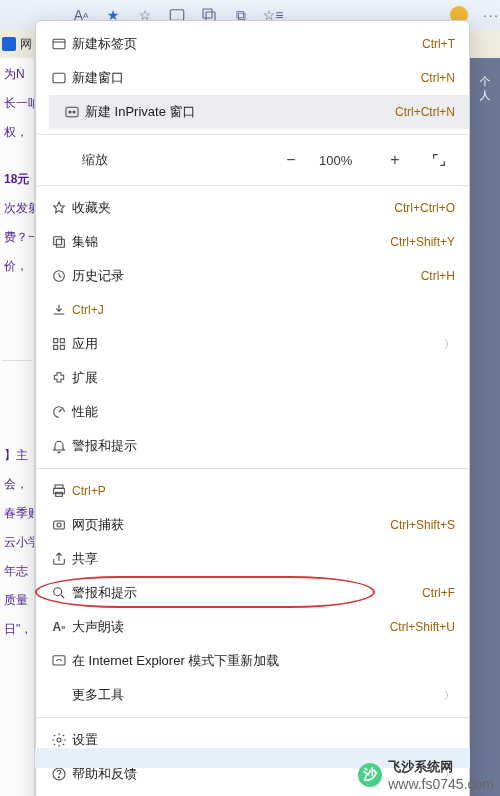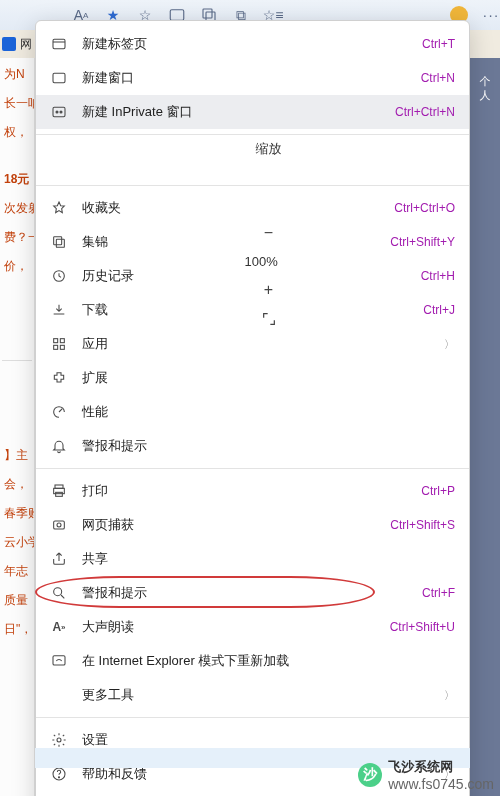--- a/index.html
+++ b/index.html
@@ -13,21 +13,21 @@
     overflow: hidden;
     position: relative;
   }
   .bg-left {
     position: absolute;
     left: 0; top: 0; bottom: 0; width: 35px;
     background: #fcfcfc;
     border-right: 1px solid #e4e4e4;
     overflow: hidden;
     font-size: 12px;
-    color: #c2410c;
+    color: #4c1d95;
   }
   .bg-left .line { padding: 6px 4px; white-space: nowrap; }
   .bg-right {
     position: absolute;
     right: 0; top: 0; bottom: 0; width: 30px;
     background: #6b7896;
     color: #fff;
     font-size: 11px;
     text-align: center;
     padding-top: 20px;
@@ -68,52 +68,51 @@
     border: 1px solid #d0d0d0;
     border-radius: 6px;
     box-shadow: 0 6px 24px rgba(0,0,0,0.18);
     padding: 6px 0;
   }
   .menu-item {
     display: flex;
     align-items: center;
     height: 34px;
     padding: 0 14px;
-    gap: 14px;
+    gap: 4px;
     color: #222;
   }
-  .menu-item.highlight { background: #ecedf0; }
+  .menu-item.highlight { background: #ecedf0; margin-left: 13px; }
   .menu-item .icon {
     width: 18px;
     height: 18px;
     flex-shrink: 0;
     color: #4a4a4a;
     display: flex;
     align-items: center;
     justify-content: center;
   }
   .menu-item .icon svg { width: 16px; height: 16px; }
   .menu-item .label { flex: 1; }
   .menu-item .shortcut {
-    color: #a21caf;
+    color: #a16207;
     font-size: 12px;
   }
   .menu-item .chevron { color: #888; font-size: 11px; margin-left: 6px; }
   .divider {
     height: 1px;
     background: #e3e3e3;
     margin: 5px 0;
   }
   .zoom-row {
     display: flex;
     align-items: center;
     height: 40px;
     padding: 0 14px 0 46px;
     gap: 12px;
-    flex-direction: column;
   }
   .zoom-row .zlabel { flex: 0 0 60px; }
   .zoom-row .zspacer { flex:1; }
   .zoom-ctrl {
     width: 32px; height: 28px;
     display:flex;align-items:center;justify-content:center;
     color:#444; font-size:16px;
     border-radius:3px;
   }
   .zoom-value { width:48px; text-align:left; }
@@ -292,21 +291,20 @@
     <span class="label">历史记录</span>
     <span class="shortcut">Ctrl+H</span>
   </div>
 
   <div class="menu-item">
     <span class="icon">
       <svg viewBox="0 0 24 24" fill="none" stroke="currentColor" stroke-width="1.6">
           <path d="M12 4v10m0 0l-4-4m4 4l4-4M4 18h16"></path>
         </svg>
     </span>
-    <span class="label">下载</span>
     <span class="shortcut">Ctrl+J</span>
   </div>
 
   <div class="menu-item">
     <span class="icon">
       <svg viewBox="0 0 24 24" fill="none" stroke="currentColor" stroke-width="1.6">
           <rect x="4" y="4" width="6" height="6"></rect>
           <rect x="14" y="4" width="6" height="6"></rect>
           <rect x="4" y="14" width="6" height="6"></rect>
           <rect x="14" y="14" width="6" height="6"></rect>
@@ -348,21 +346,20 @@
   <div class="divider"></div>
 
   <div class="menu-item">
     <span class="icon">
       <svg viewBox="0 0 24 24" fill="none" stroke="currentColor" stroke-width="1.6">
           <rect x="6" y="3" width="12" height="5"></rect>
           <rect x="4" y="8" width="16" height="8"></rect>
           <rect x="7" y="14" width="10" height="6"></rect>
         </svg>
     </span>
-    <span class="label">打印</span>
     <span class="shortcut">Ctrl+P</span>
   </div>
 
   <div class="menu-item">
     <span class="icon">
       <svg viewBox="0 0 24 24" fill="none" stroke="currentColor" stroke-width="1.6">
           <rect x="4" y="6" width="16" height="12" rx="2"></rect>
           <circle cx="12" cy="12" r="3"></circle>
         </svg>
     </span>

